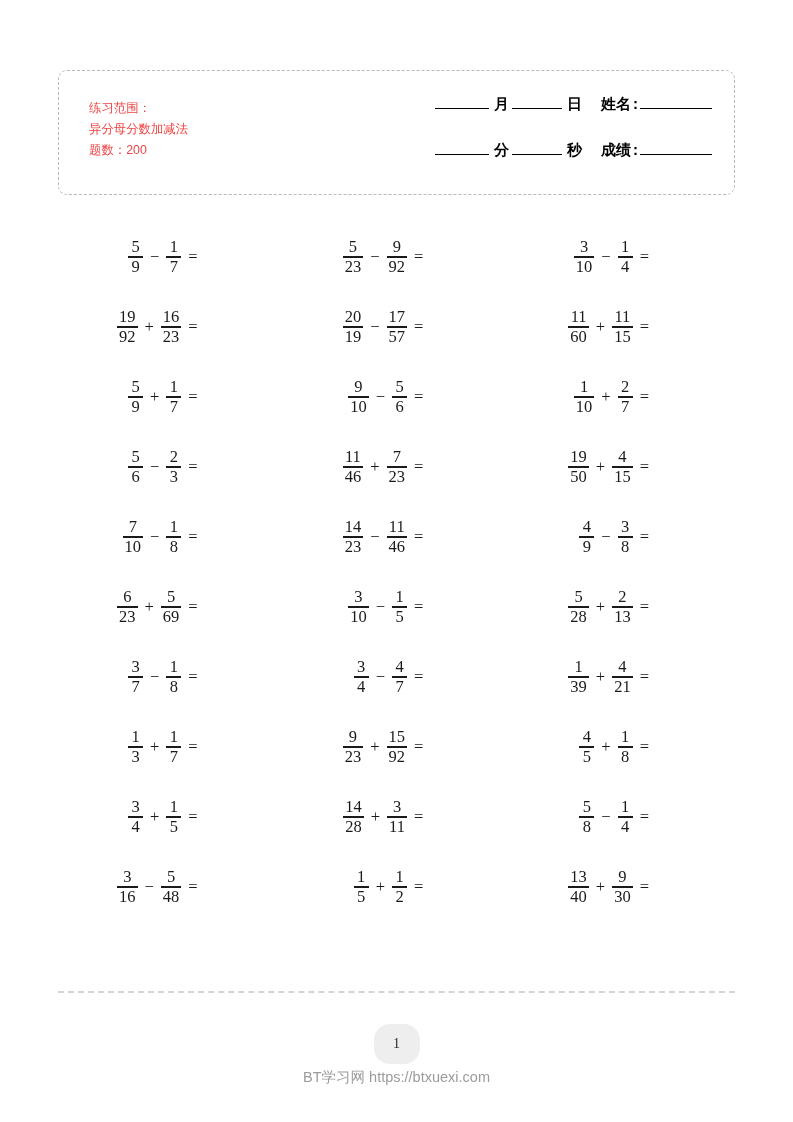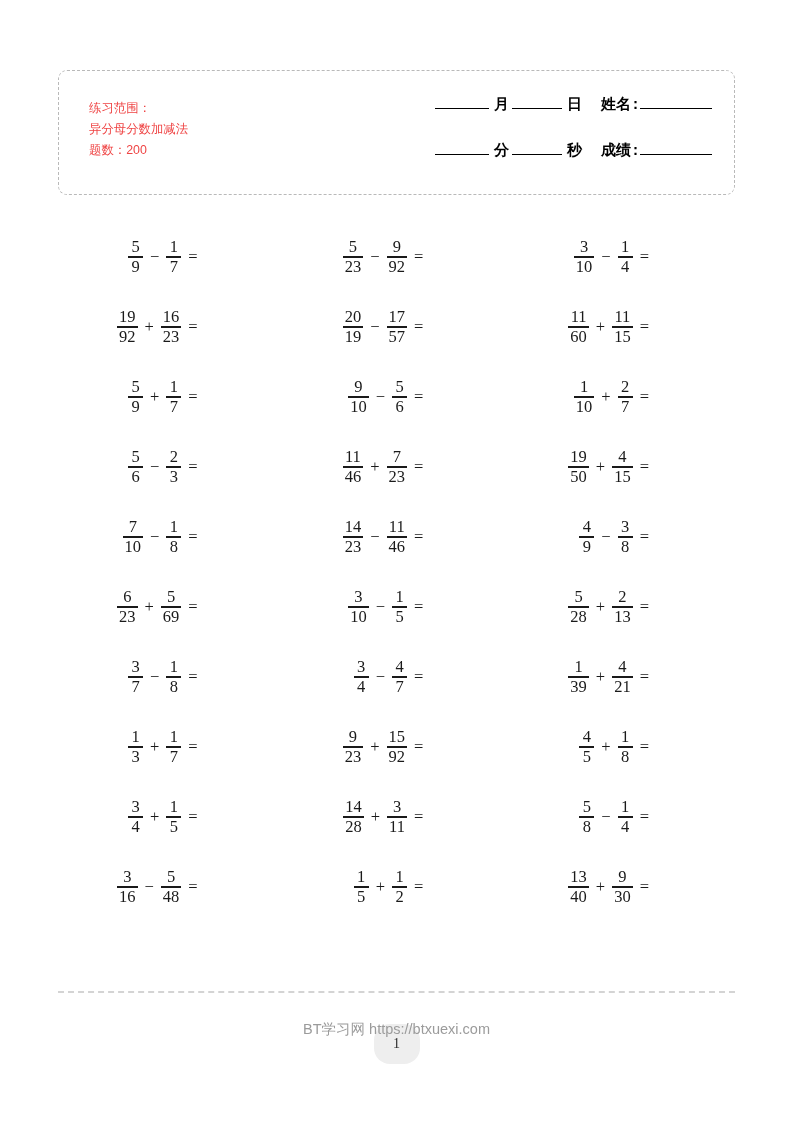--- a/index.html
+++ b/index.html
@@ -160,21 +160,21 @@
   }
   #page-badge span {
     font-family: "Liberation Serif", "DejaVu Serif", serif;
     font-size: 14px;
     color: #2b2b2b;
   }
   #site-credit {
     position: absolute;
     left: 50%;
     transform: translateX(-50%);
-    top: 1020px;
+    top: 1068px;
     font-family: "Liberation Sans", sans-serif;
     font-size: 14.5px;
     color: #9b9b9b;
     white-space: nowrap;
   }
 </style>
 </head>
 <body>
 
 <div id="header-box">

